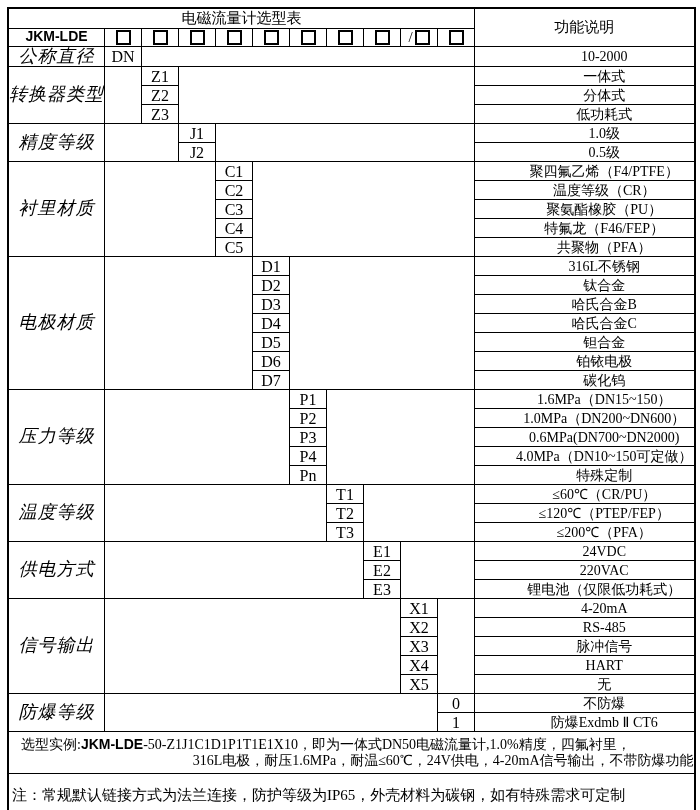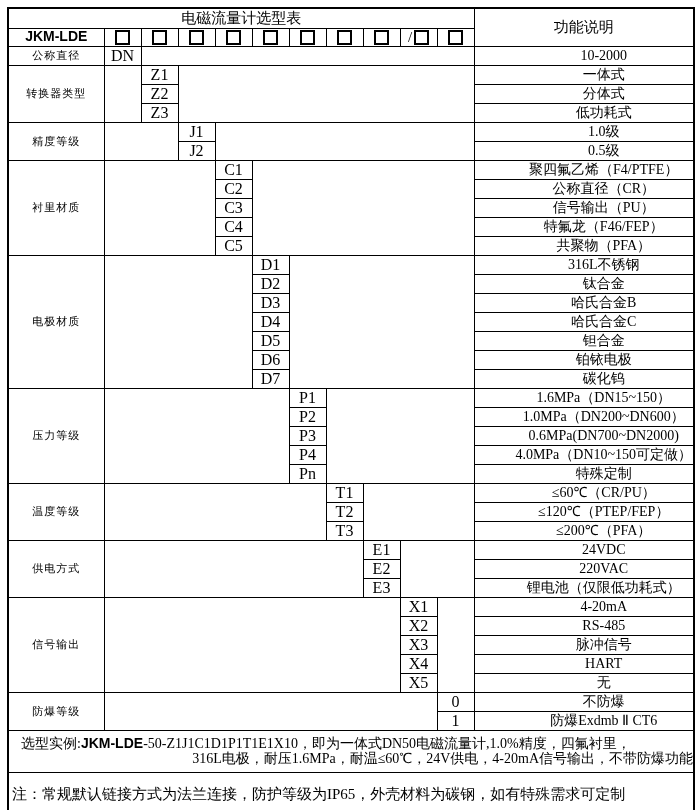--- a/index.html
+++ b/index.html
@@ -14,21 +14,21 @@
   }
   td{
     border:1px solid #000000;padding:0;text-align:center;vertical-align:middle;
     font-size:14px;line-height:1.1;white-space:nowrap;overflow:hidden;
   }
   tr.h20{height:20px;} tr.h18{height:18px;} tr.h19{height:19px;}
   tr.hex{height:42px;} tr.hnote{height:44px;}
   td.title{font-size:15px;}
   td.fn{font-size:15px;}
   td.model{font-family:"Liberation Sans", sans-serif;font-weight:bold;font-size:14px;}
-  td.cat{font-size:11px;letter-spacing:1px;}
+  td.cat{font-size:18px;letter-spacing:1px;font-style:italic;}
   td.code{font-size:16px;}
   td.desc{font-size:14px;padding-left:40px;}
   td.blank{background:#ffffff;}
   span.box{
     display:inline-block;width:11px;height:11px;border:2px solid #000000;
     vertical-align:middle;background:#ffffff;
   }
   span.slash{font-size:15px;margin-right:2px;vertical-align:middle;}
   td.example{font-size:14px;white-space:normal;overflow:visible;}
   td.example .l1{text-align:left;padding-left:12px;}
@@ -112,25 +112,25 @@
 
   <tr class="h19">
     <td class="cat" rowspan="5">衬里材质</td>
     <td class="blank" rowspan="5" colspan="3"></td>
     <td class="code">C1</td>
     <td class="blank" rowspan="5" colspan="6"></td>
     <td class="desc">聚四氟乙烯（F4/PTFE）</td>
   </tr>
   <tr class="h19">
     <td class="code">C2</td>
-    <td class="desc">公称直径（CR）</td>
+    <td class="desc">温度等级（CR）</td>
   </tr>
   <tr class="h19">
     <td class="code">C3</td>
-    <td class="desc">信号输出（PU）</td>
+    <td class="desc">聚氨酯橡胶（PU）</td>
   </tr>
   <tr class="h19">
     <td class="code">C4</td>
     <td class="desc">特氟龙（F46/FEP）</td>
   </tr>
   <tr class="h19">
     <td class="code">C5</td>
     <td class="desc">共聚物（PFA）</td>
   </tr>
 

